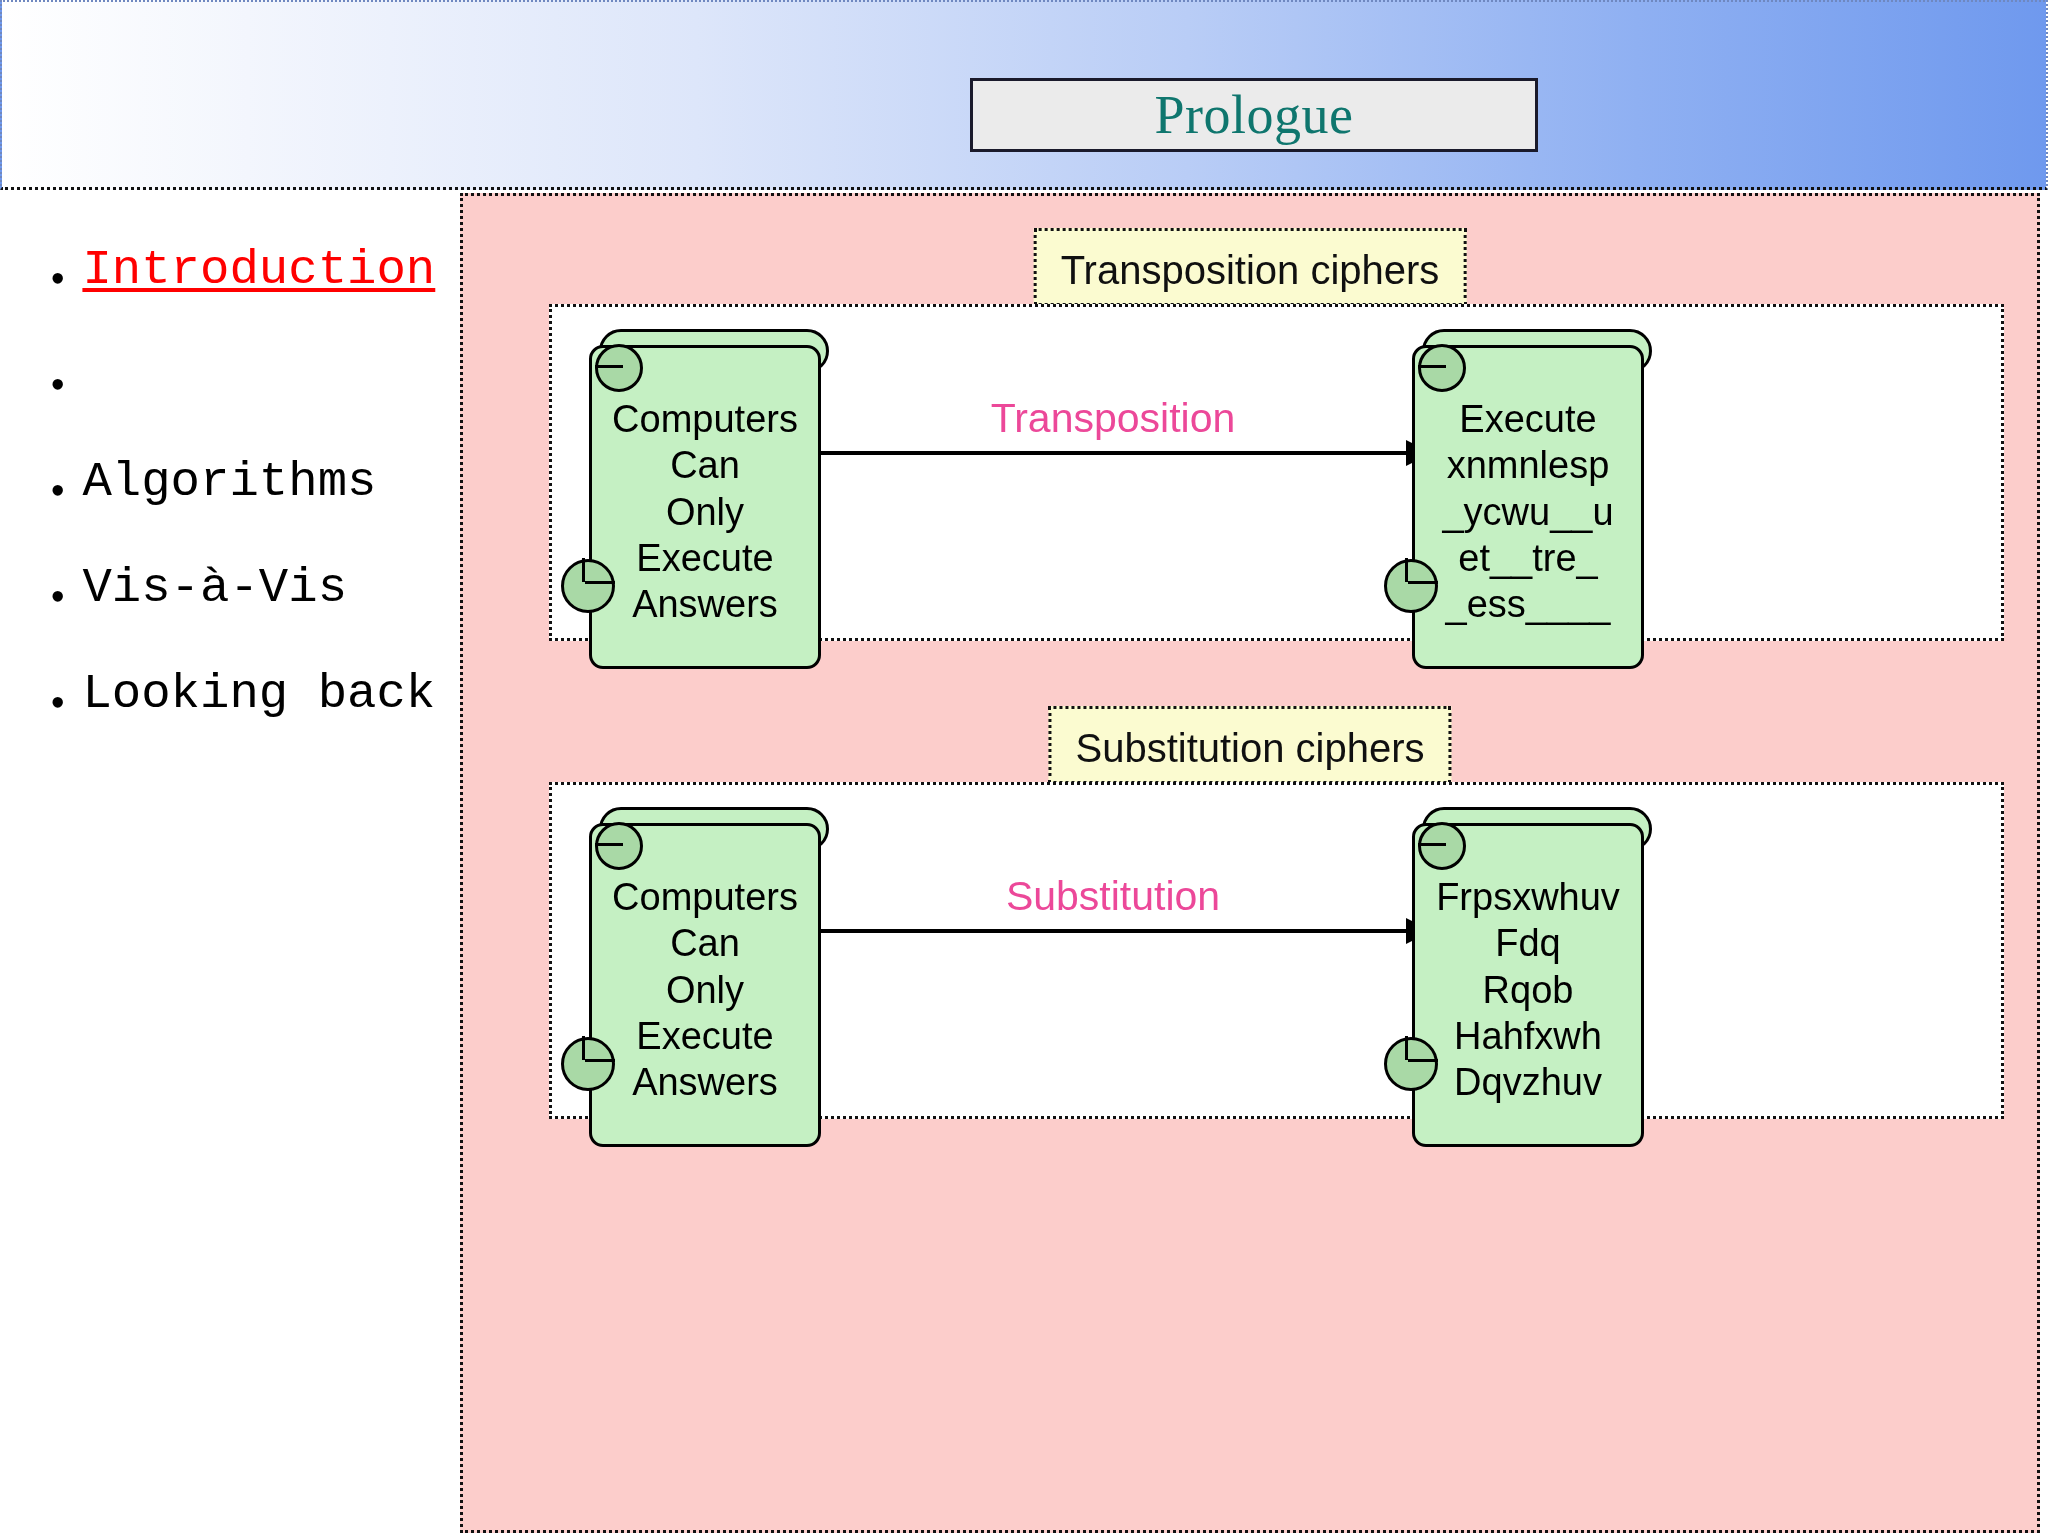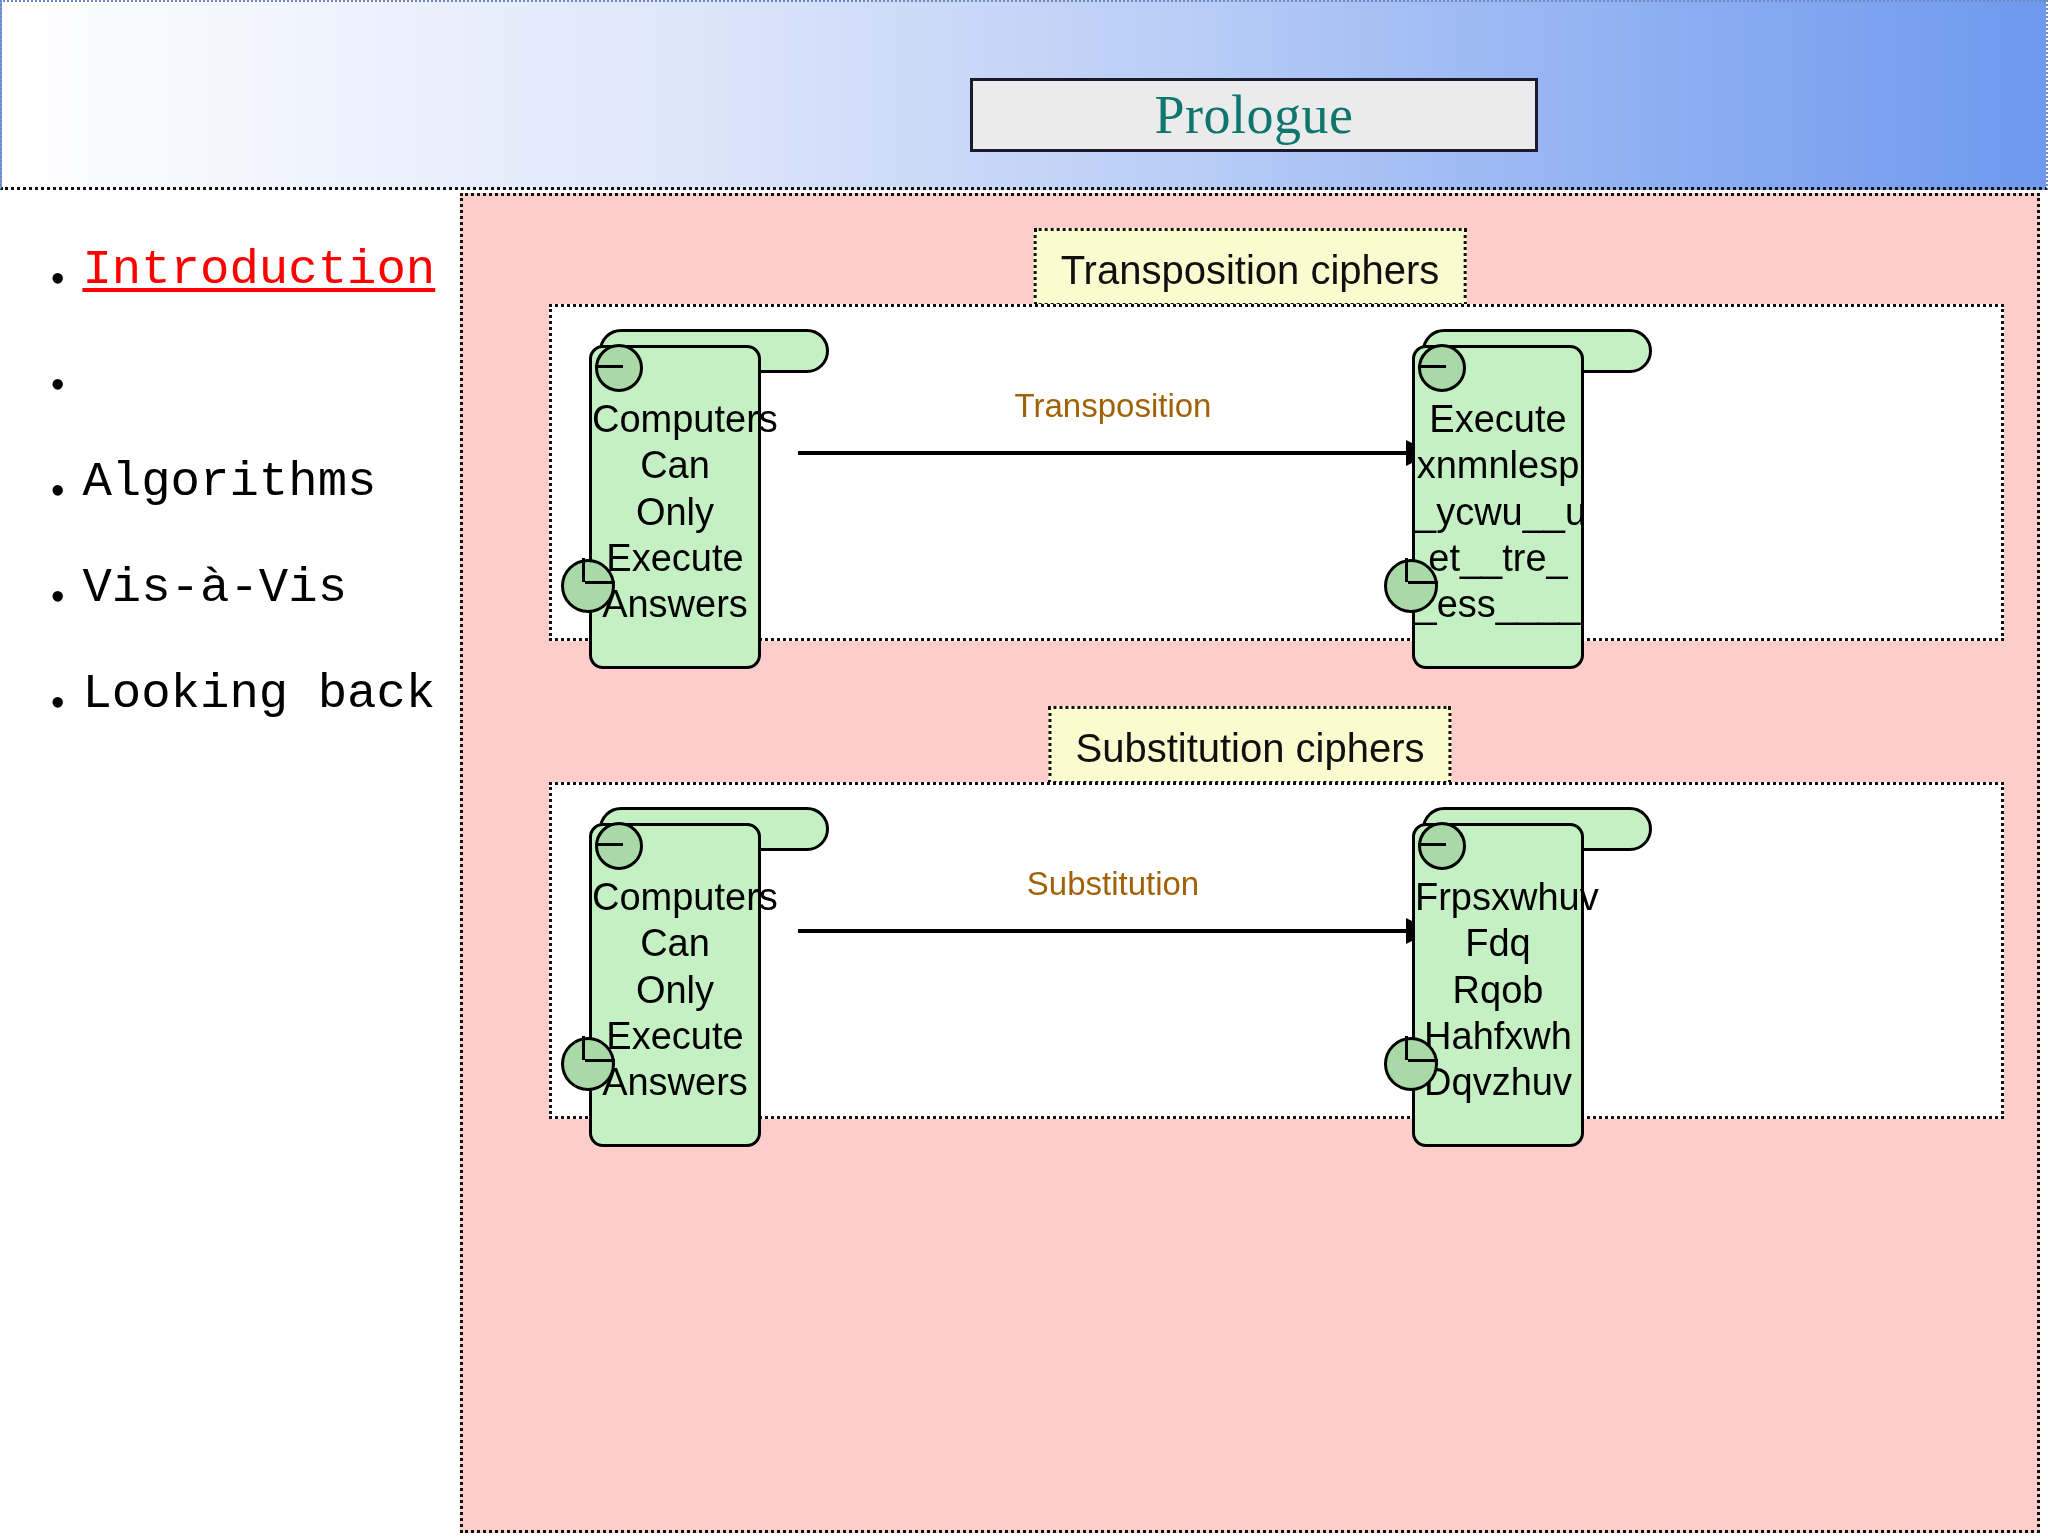--- a/index.html
+++ b/index.html
@@ -137,21 +137,21 @@
     height: 44px;
     background: #c5f0c3;
     border: 3px solid #000000;
     border-radius: 22px;
     z-index: 1;
   }
   .scroll-body {
     position: absolute;
     top: 16px;
     left: 0;
-    width: 172px;
+    width: 232px;
     background: #c5f0c3;
     border: 3px solid #000000;
     border-radius: 14px;
     z-index: 2;
     padding-top: 48px;
     padding-bottom: 38px;
     text-align: center;
   }
   .curl-tl {
     position: absolute;
@@ -222,24 +222,25 @@
     right: -4px;
     top: -11px;
     width: 0; height: 0;
     border-left: 26px solid #000000;
     border-top: 13px solid transparent;
     border-bottom: 13px solid transparent;
   }
   .arrow-label {
     position: absolute;
     font-family: "Liberation Sans", sans-serif;
-    font-size: 33px;
-    color: #a16207;
+    font-size: 41px;
+    color: #ec4899;
     white-space: nowrap;
     transform: translateX(-50%);
+    margin-top: 8px;
   }
 </style>
 </head>
 <body>
 
 <div id="slide">
 
   <div id="header">
     <div id="title-box">
       <span id="title-text">Prologue</span>

